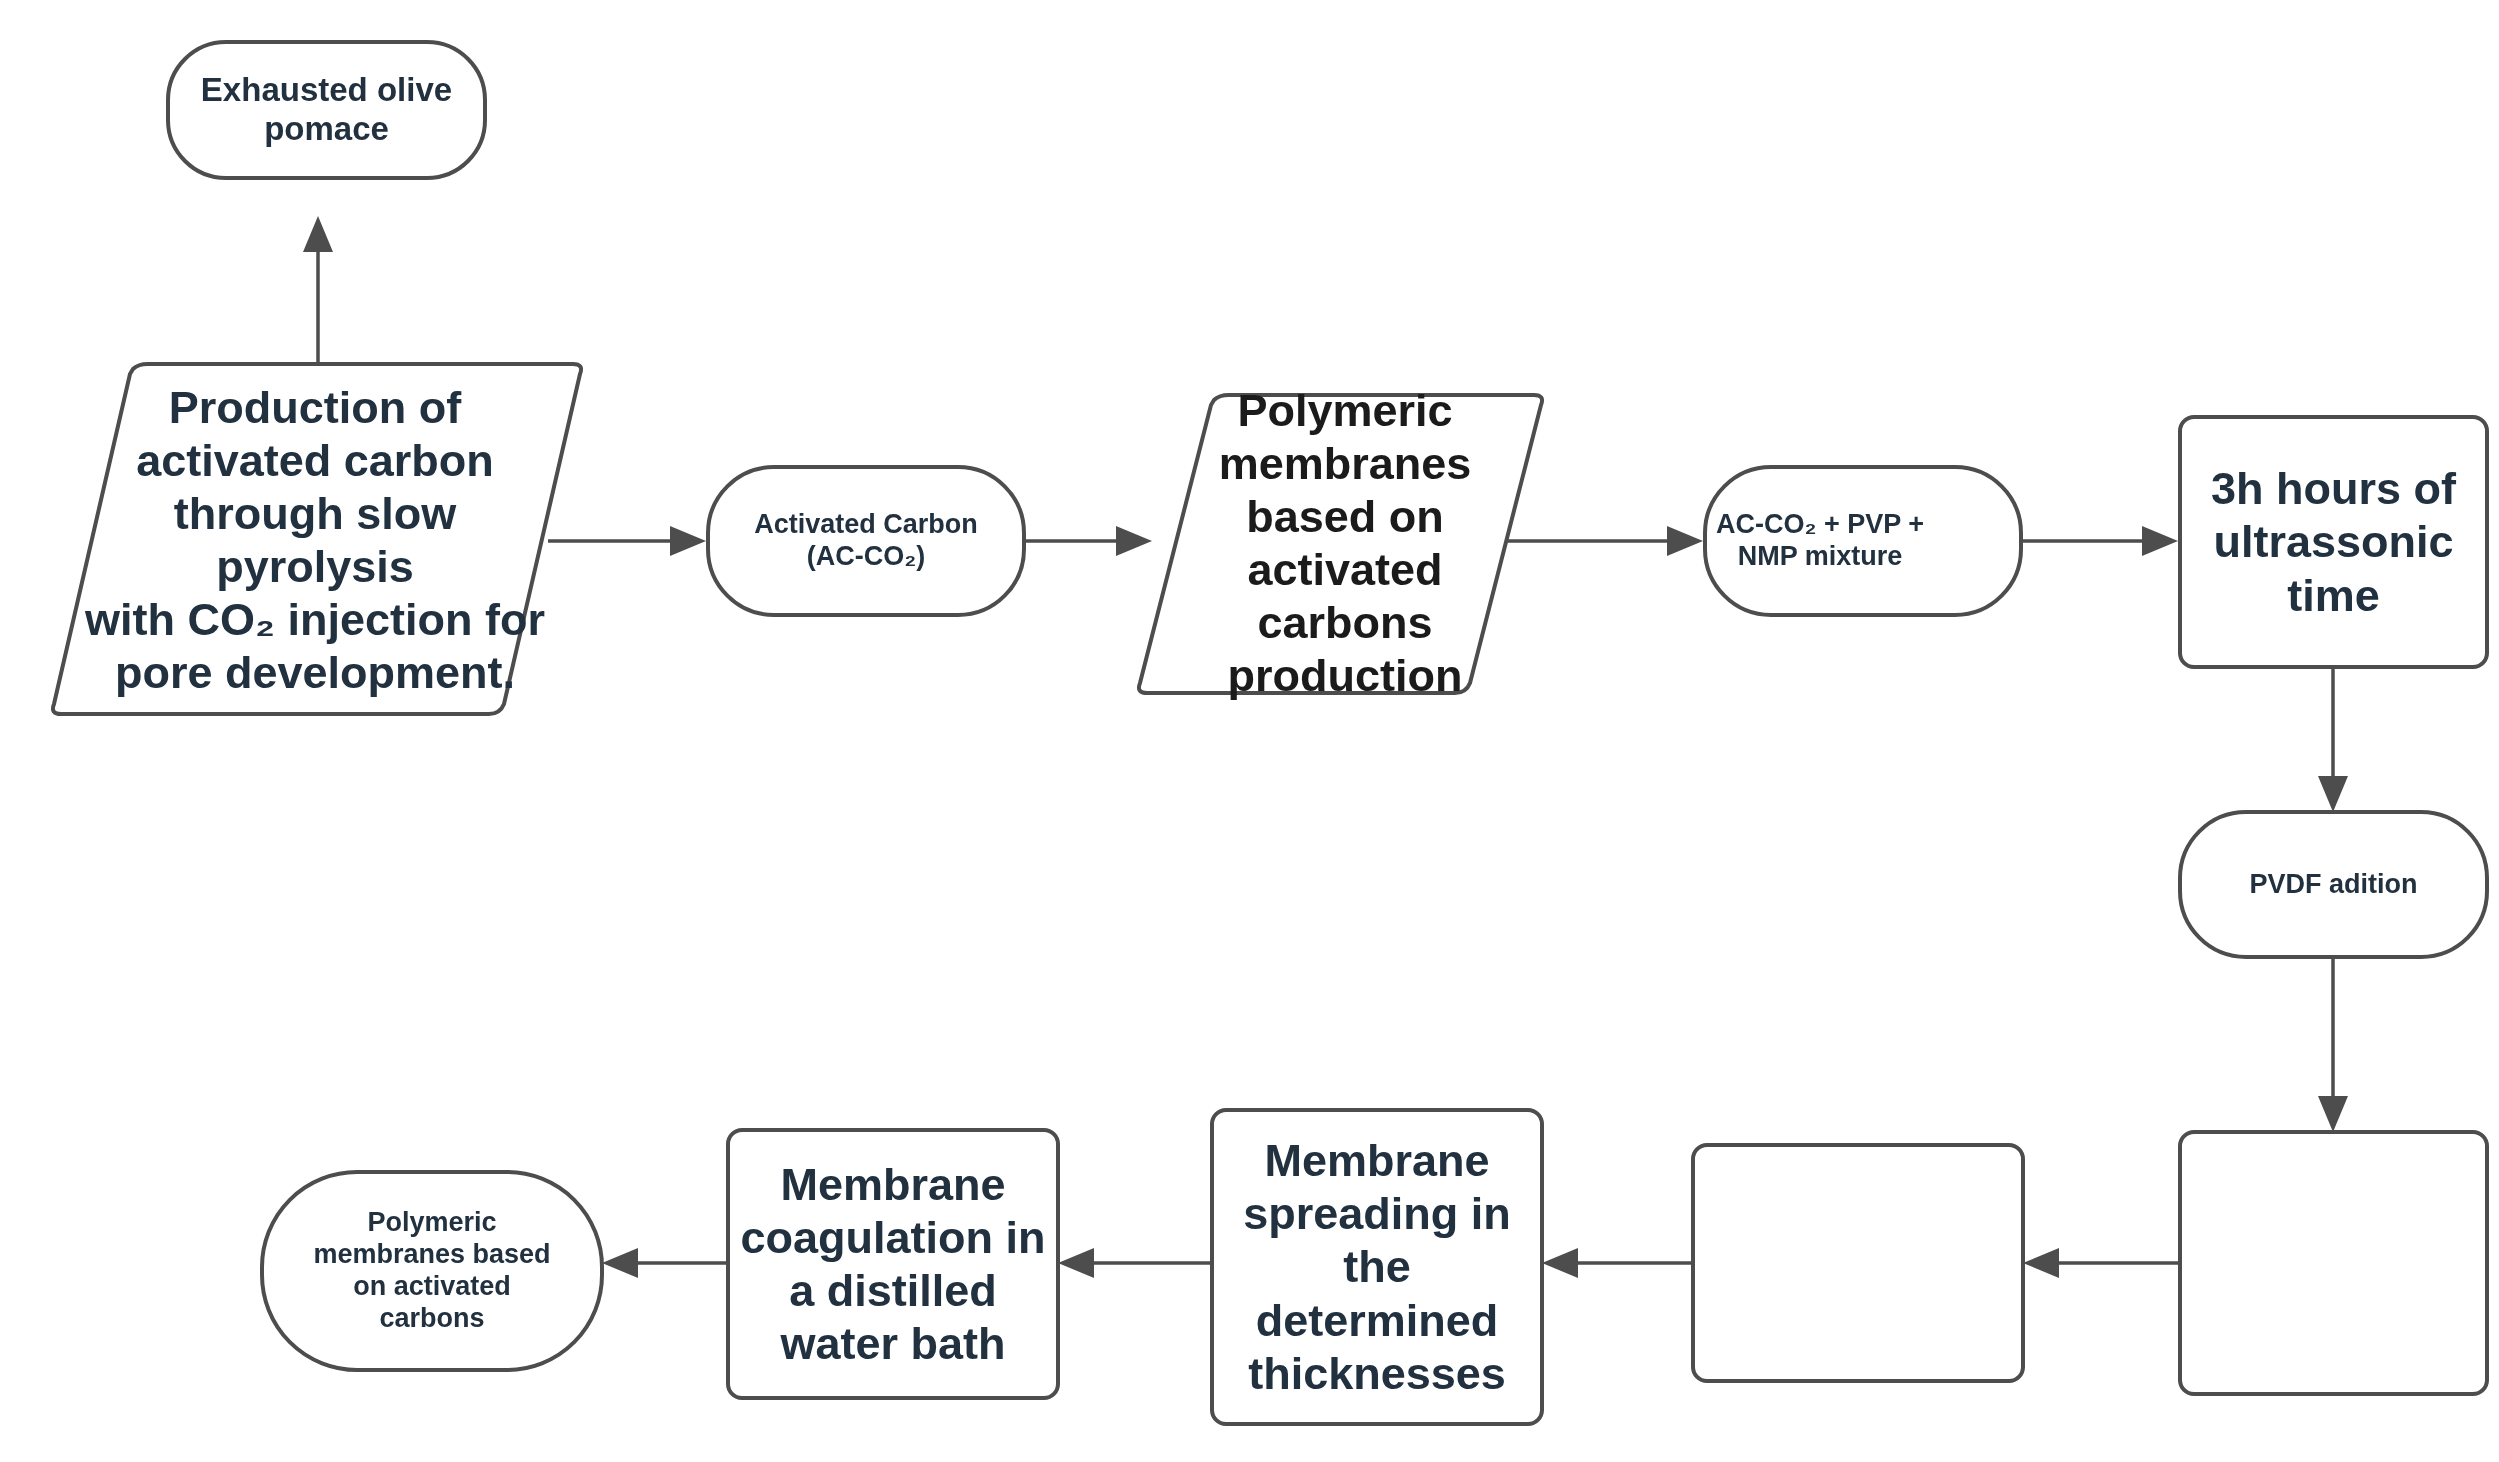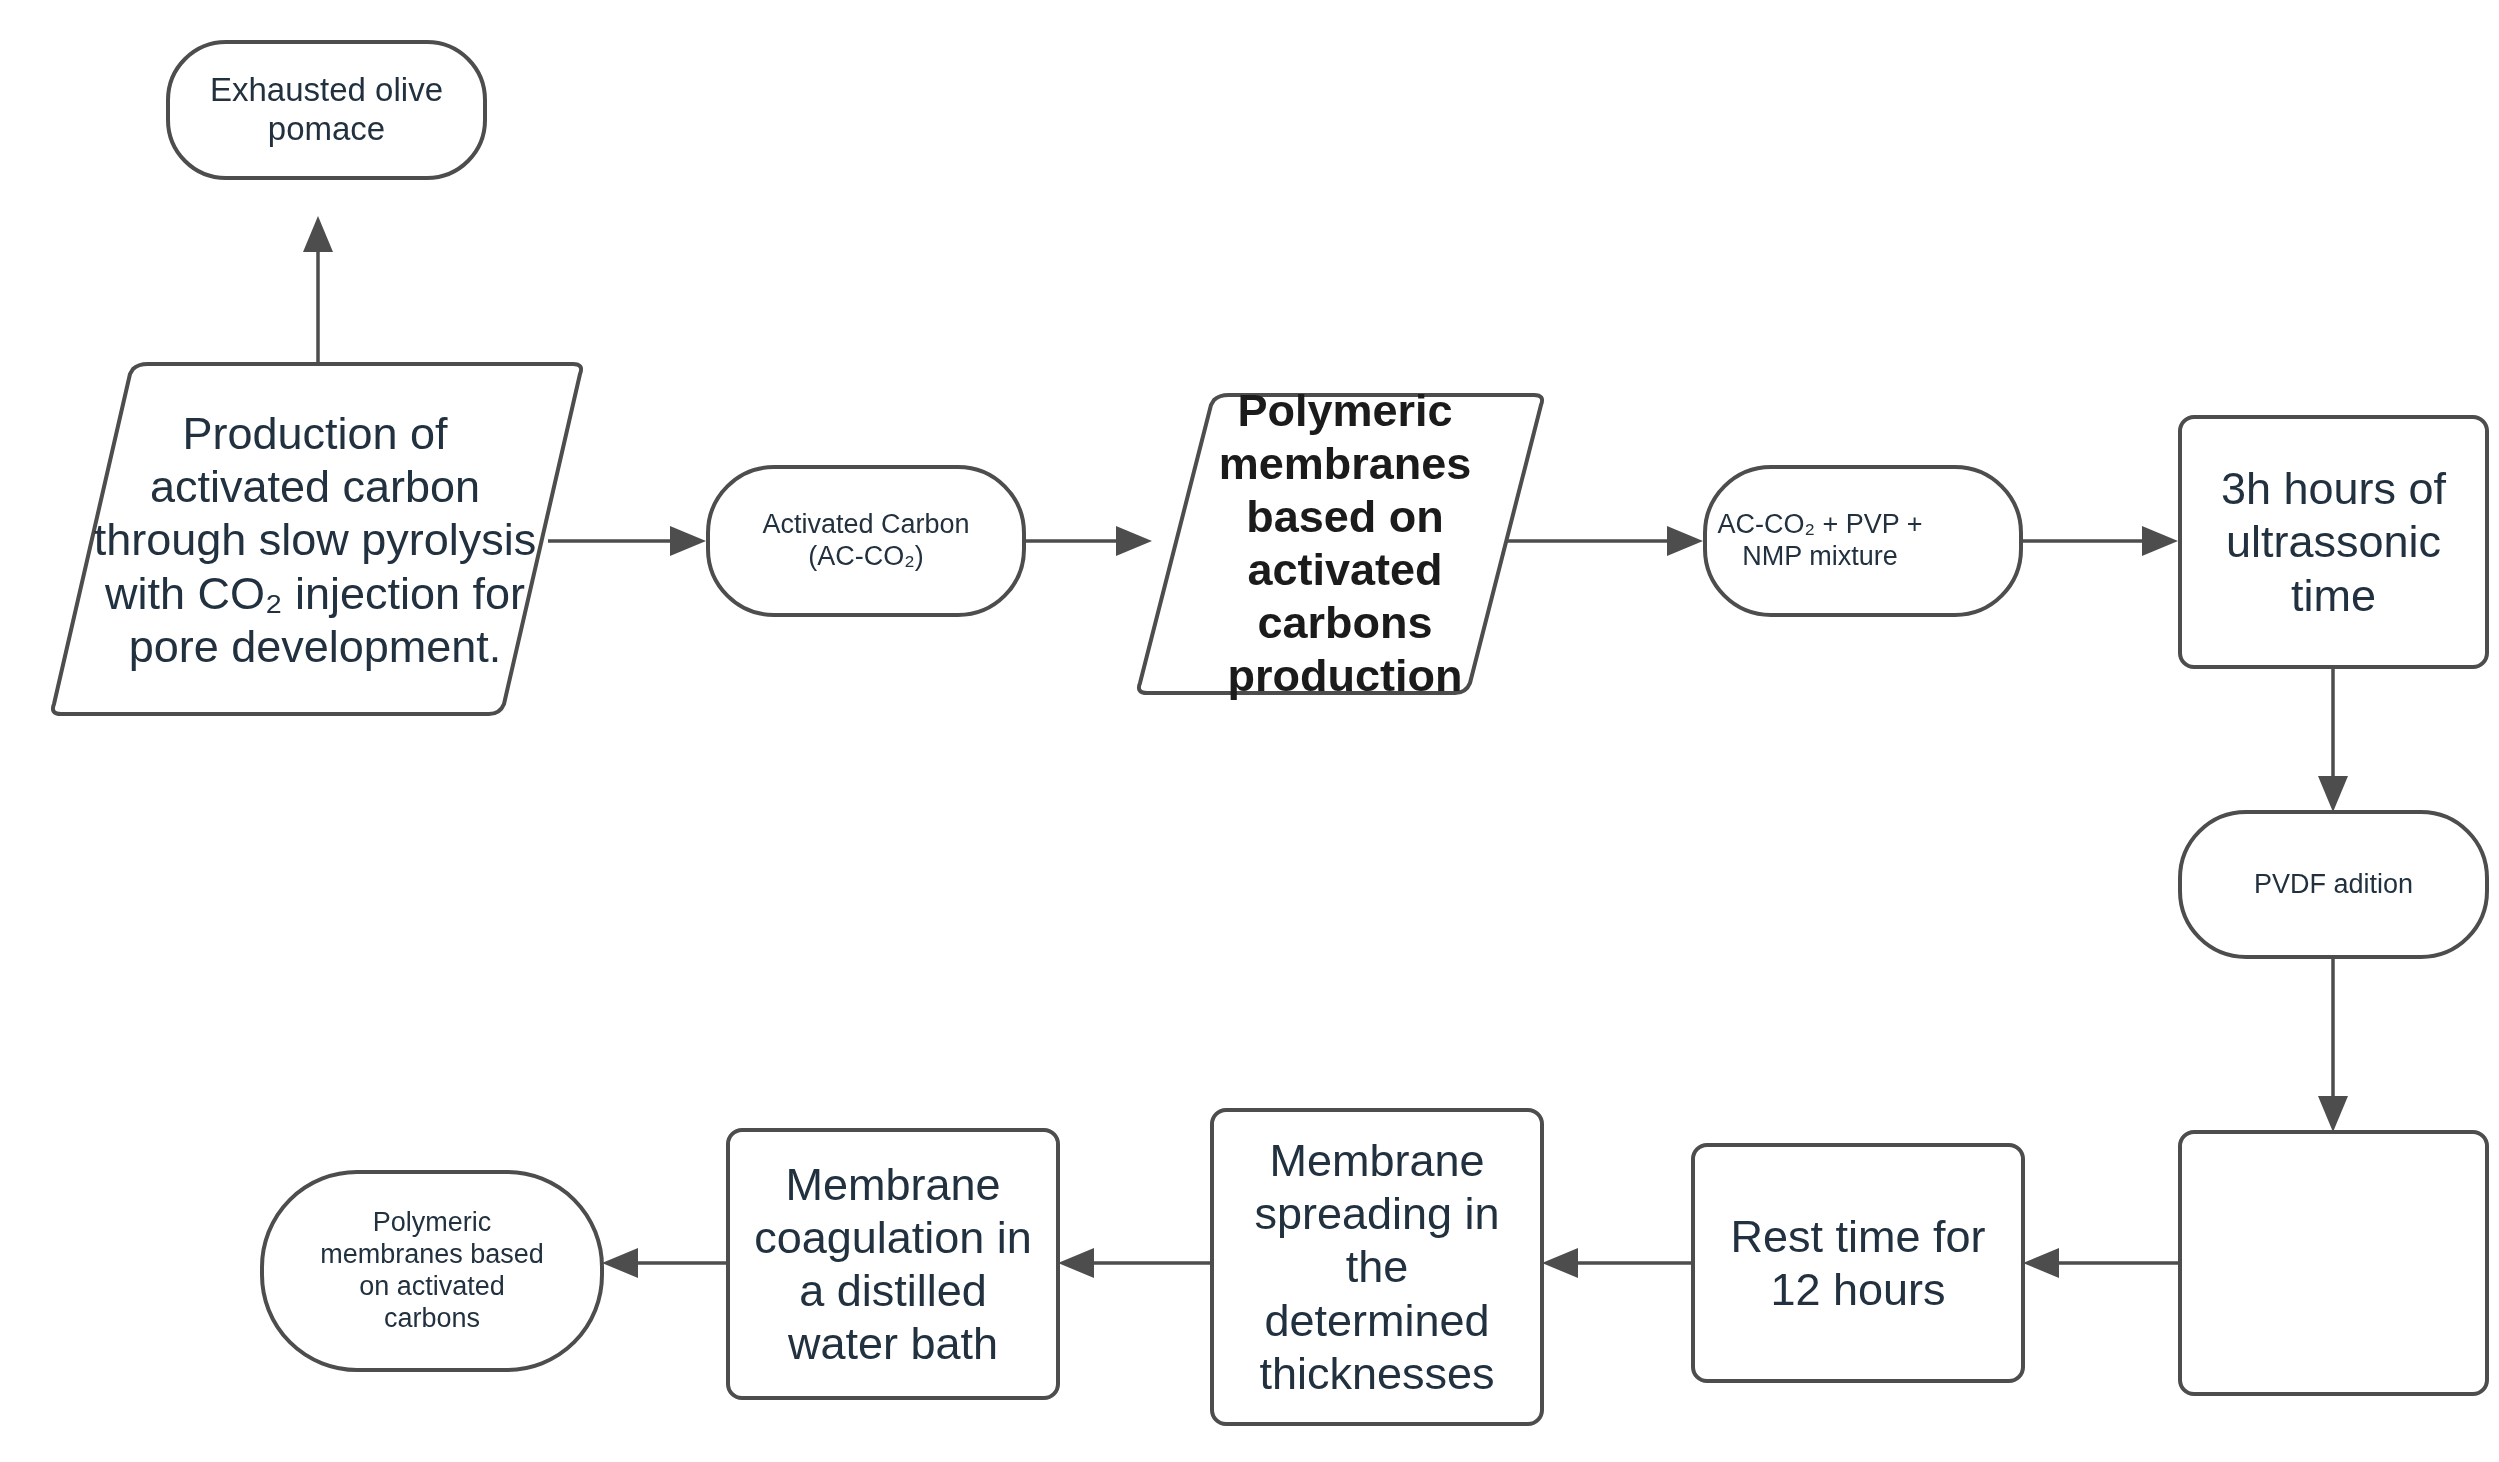--- a/index.html
+++ b/index.html
@@ -27,20 +27,21 @@
     position: absolute;
     display: flex;
     align-items: center;
     justify-content: center;
     text-align: center;
     color: #22313f;
     line-height: 1.18;
     pointer-events: none;
     white-space: pre-line;
     box-sizing: border-box;
+    font-weight: bold;
   }
   .lbl-lg { font-size: 45px; }
   .lbl-md { font-size: 33px; }
   .lbl-sm { font-size: 27px; }
   .lbl-bold { font-weight: 700; color: #1b1b1b; }
   .shape {
     fill: #ffffff;
     stroke: #4d4d4d;
     stroke-width: 4;
     stroke-linejoin: round;
@@ -183,22 +184,20 @@
   <div class="node-label lbl-sm" style="left:1662px; top:467px; width:316px; height:148px;">AC-CO₂ + PVP +
 NMP mixture</div>
 
   <div class="node-label lbl-lg" style="left:2180px; top:417px; width:307px; height:250px;">3h hours of
 ultrassonic
 time</div>
 
   <div class="node-label lbl-sm" style="left:2180px; top:812px; width:307px; height:145px;">PVDF adition</div>
 
 
-  <div class="node-label lbl-lg" style="left:1693px; top:1145px; width:330px; height:236px;">Rest time for
-12 hours</div>
 
   <div class="node-label lbl-lg" style="left:1212px; top:1110px; width:330px; height:314px;">Membrane
 spreading in
 the
 determined
 thicknesses</div>
 
   <div class="node-label lbl-lg" style="left:728px; top:1130px; width:330px; height:268px;">Membrane
 coagulation in
 a distilled

